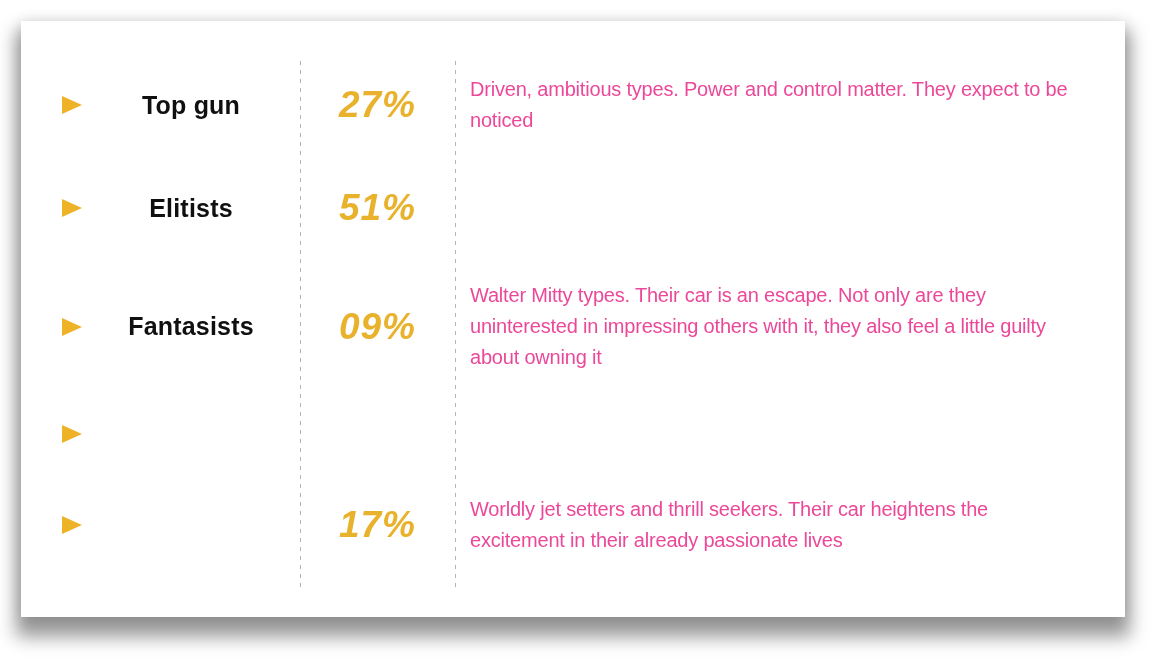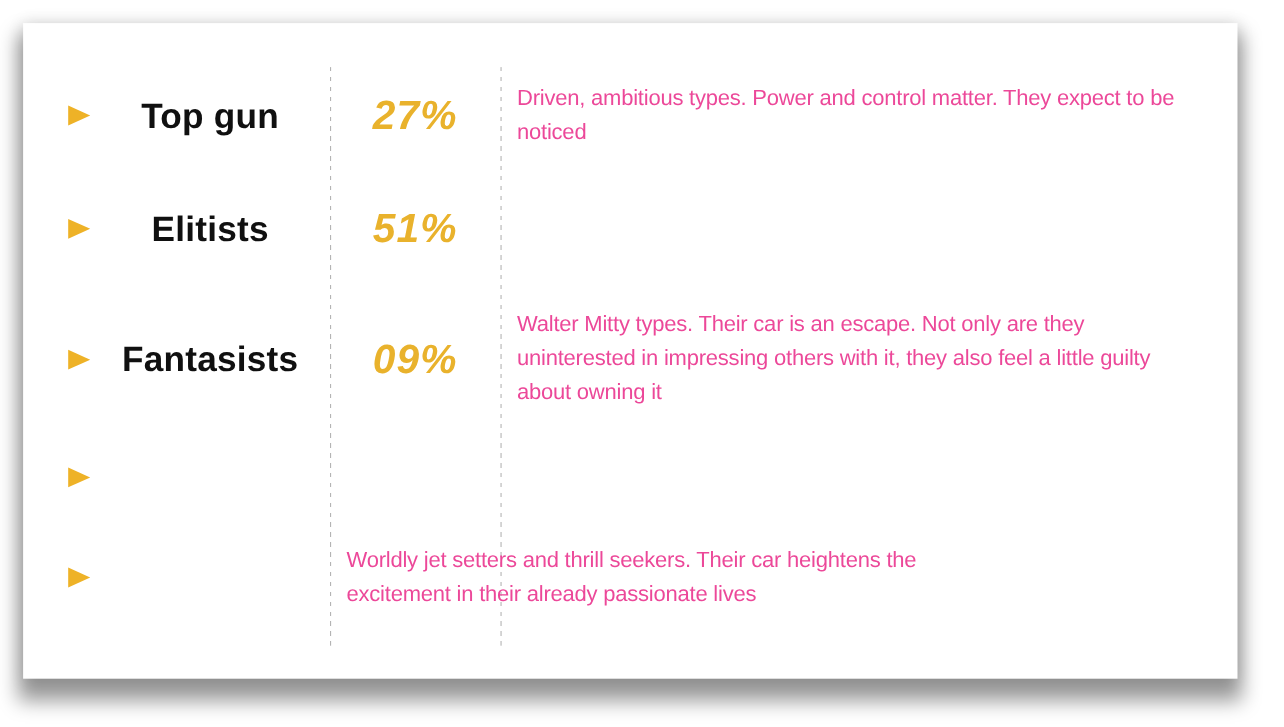--- a/index.html
+++ b/index.html
@@ -51,21 +51,21 @@
   .tri {
     width: 0; height: 0;
     border-left: 20px solid #eeb227;
     border-top: 9px solid transparent;
     border-bottom: 9px solid transparent;
     flex: 0 0 auto;
   }
   .name {
     flex: 1;
     text-align: center;
-    font-size: 32px;
+    font-size: 25px;
     font-weight: bold;
     color: #101010;
     letter-spacing: 0.2px;
   }
   .pct-col {
     flex: 0 0 155px;
     text-align: center;
     font-family: Liberation Sans, sans-serif;
     font-style: italic;
     font-weight: bold;
@@ -119,15 +119,16 @@
   <div class="row">
     <div class="name-col">
       <span class="tri"></span>
     </div>
   </div>
 
   <div class="row">
     <div class="name-col">
       <span class="tri"></span>
     </div>
+    <div class="pct-col">17%</div>
     <div class="desc-col">Worldly jet setters and thrill seekers. Their car heightens the excitement in their already passionate lives</div>
   </div>
 </div>
 
 </body></html>

